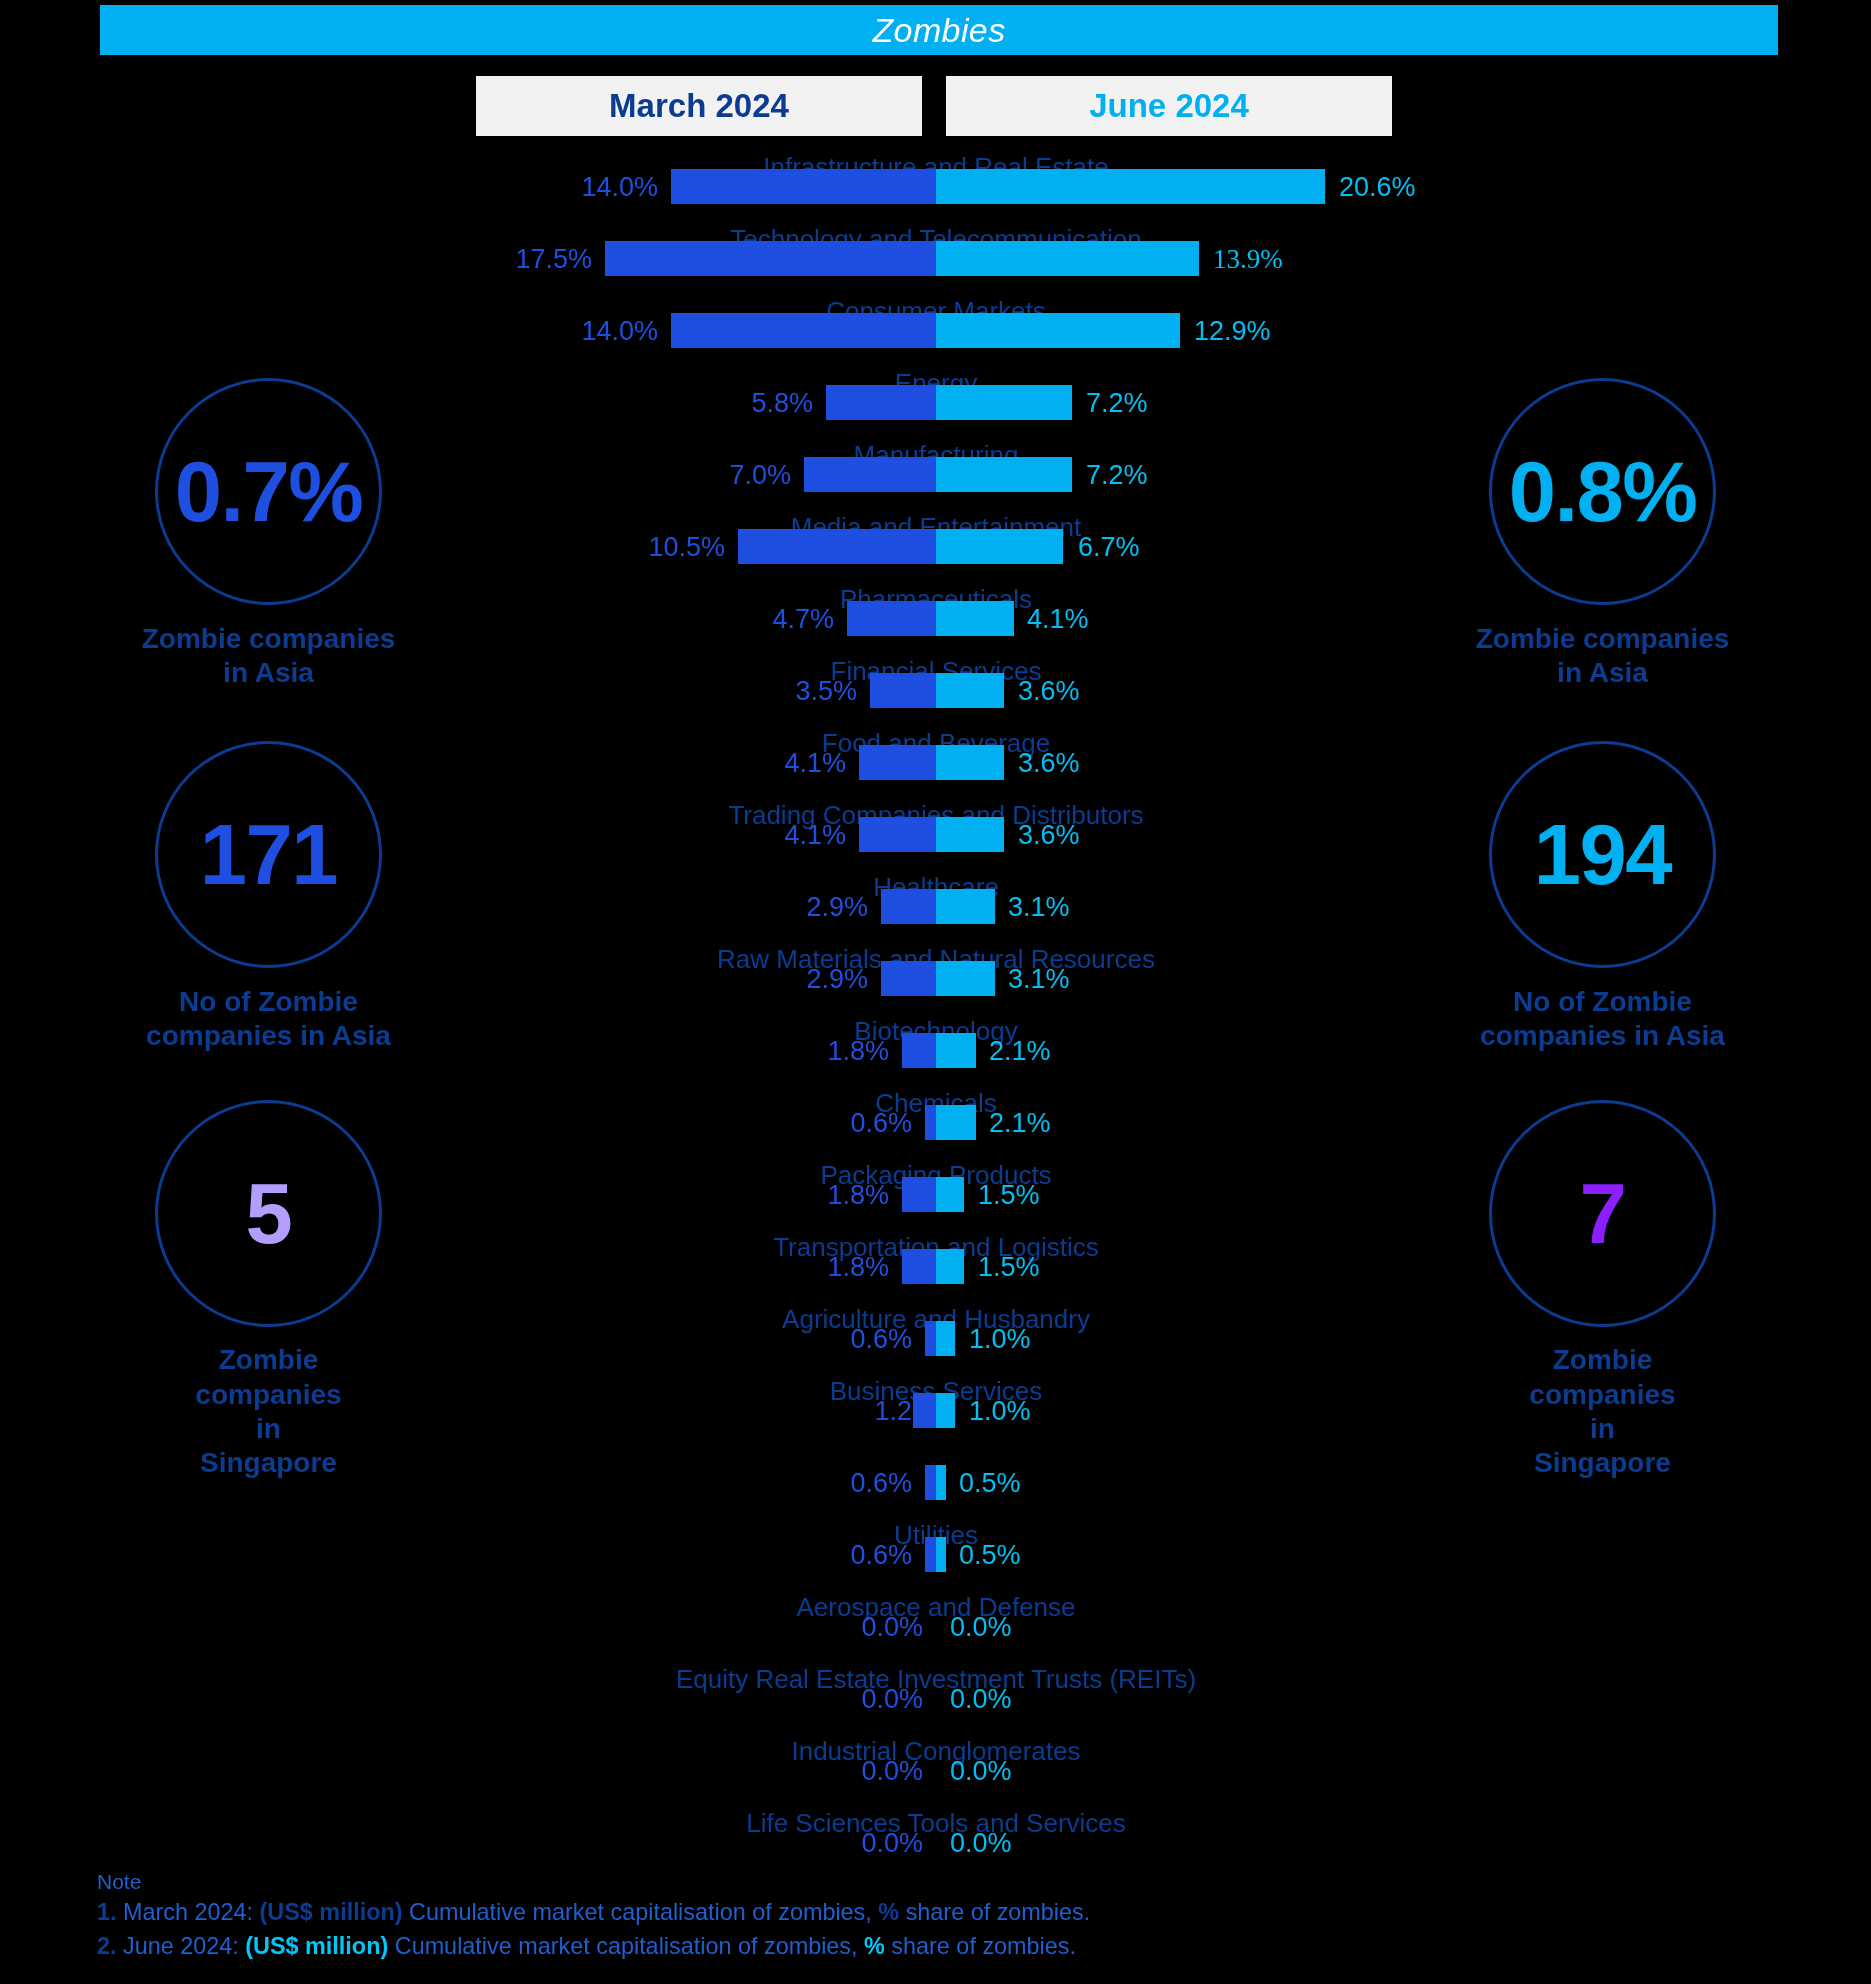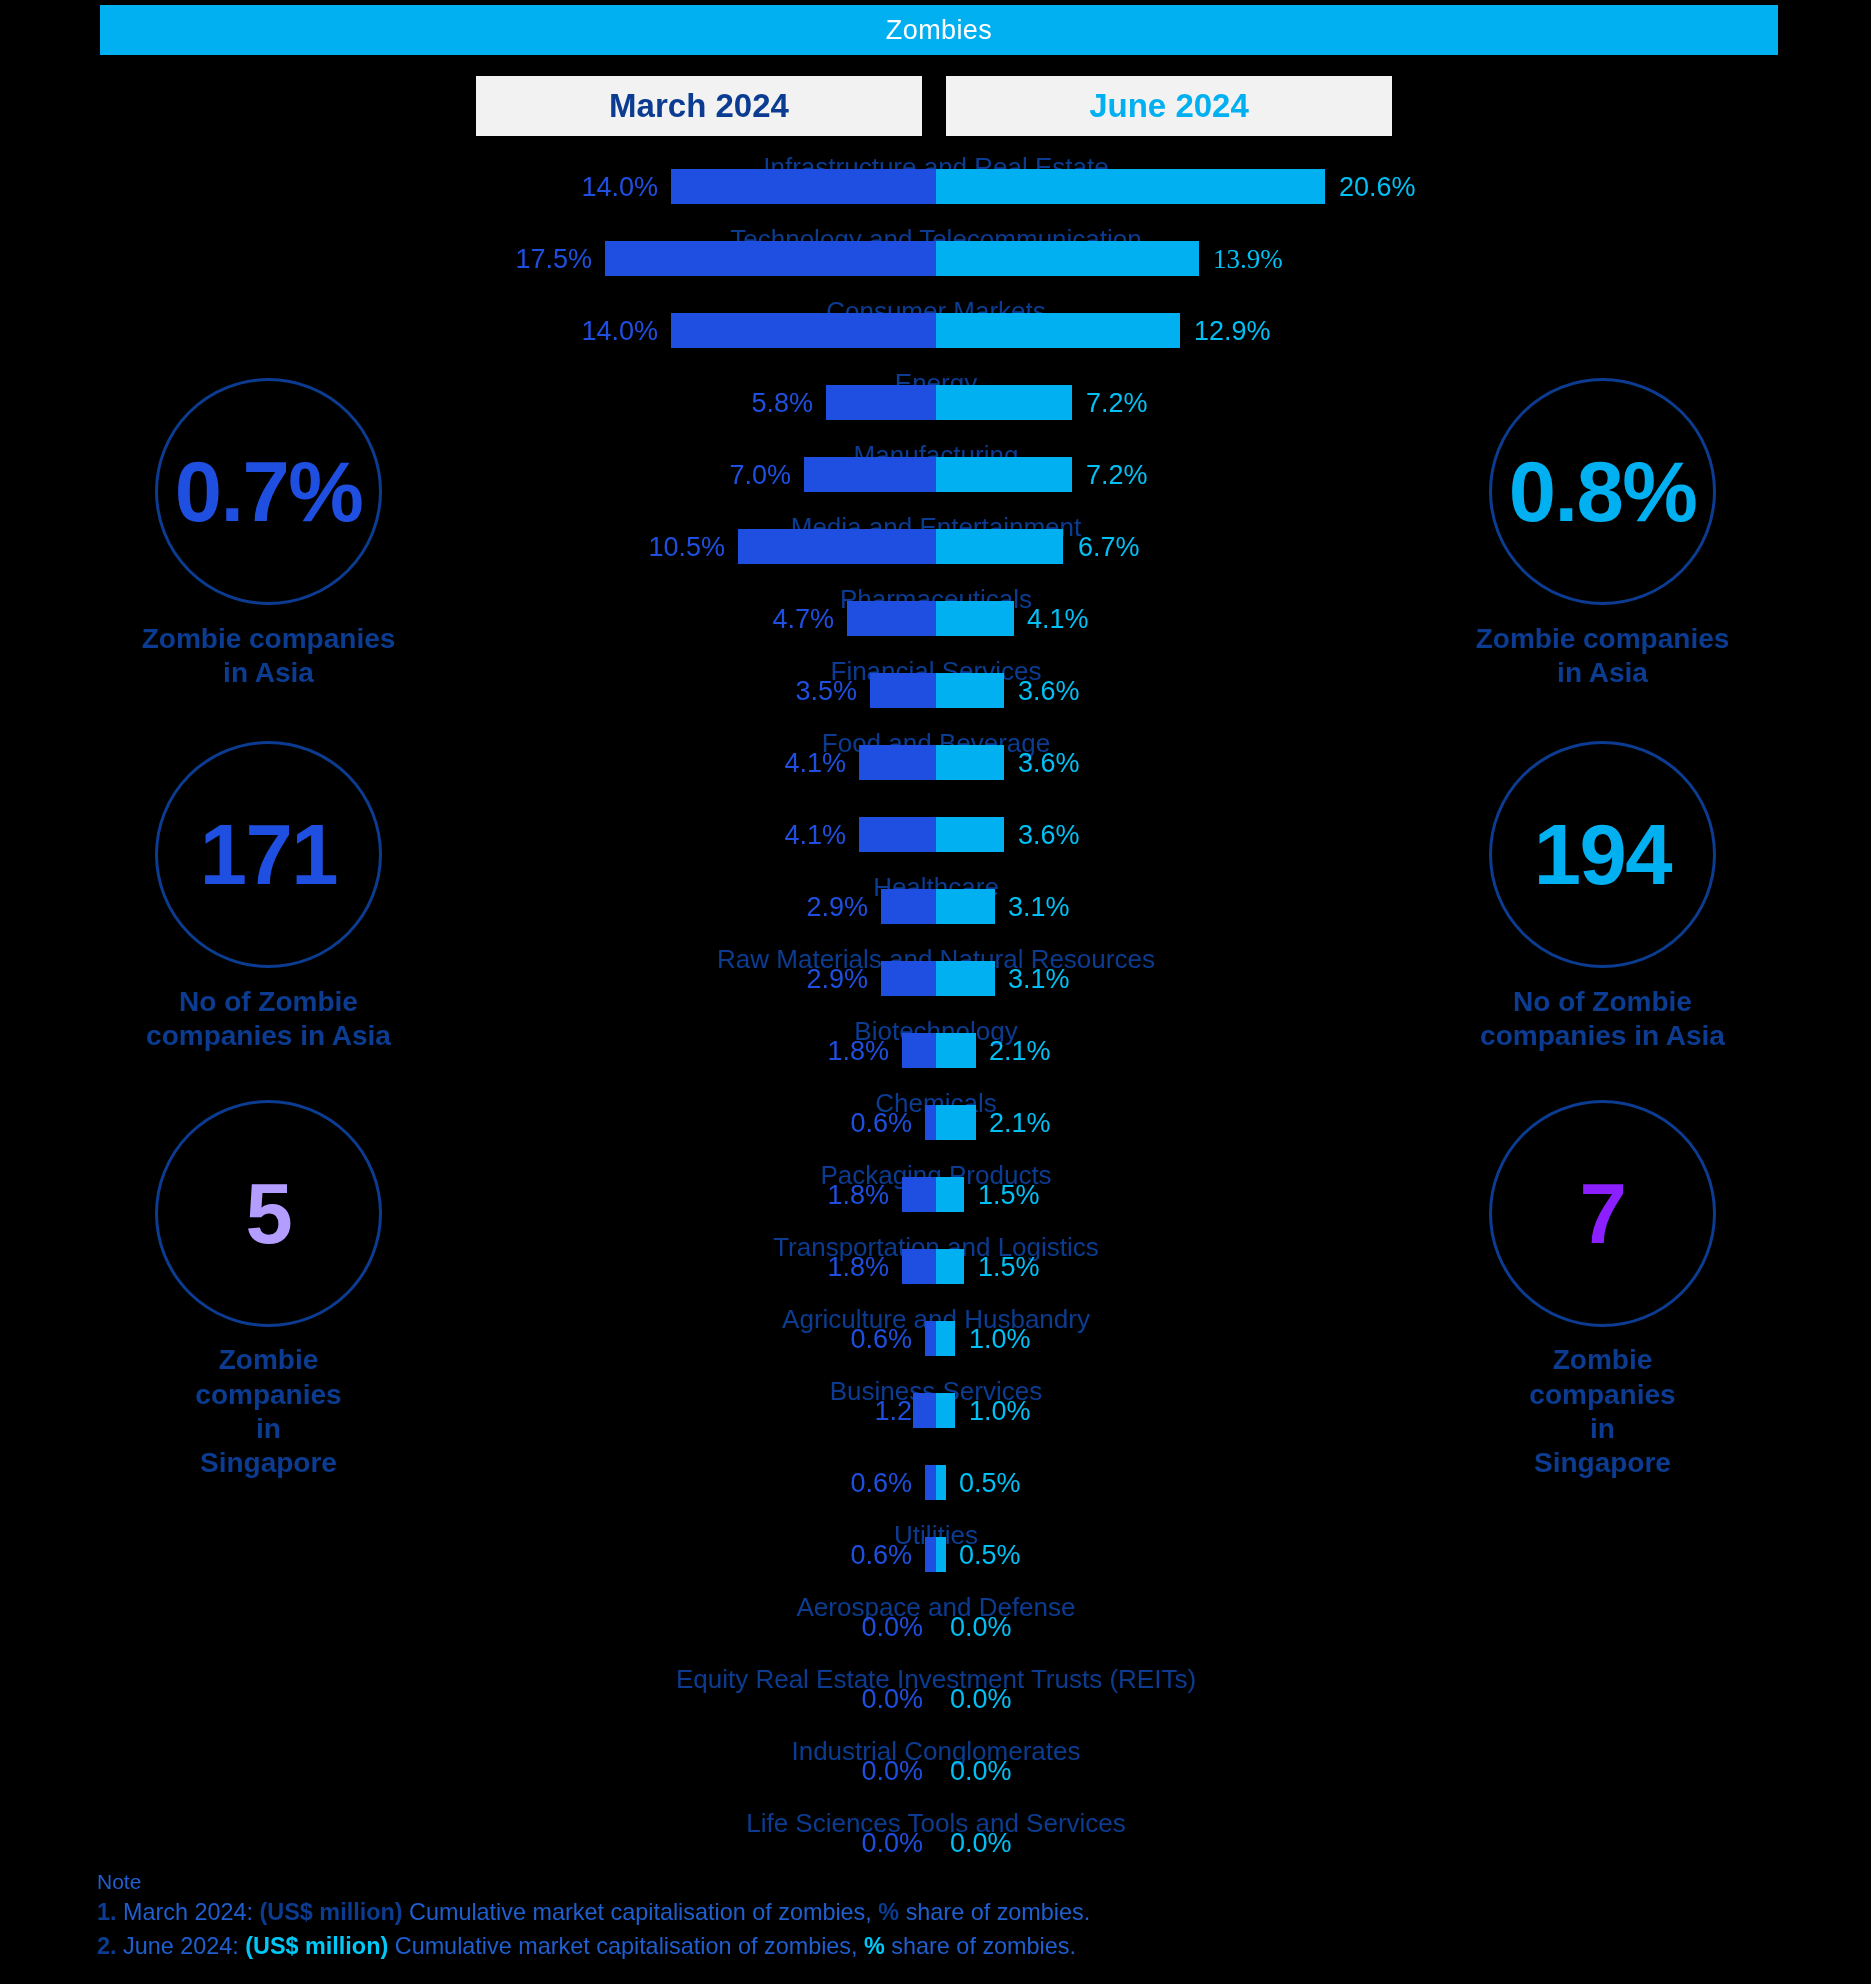--- a/index.html
+++ b/index.html
@@ -5,21 +5,21 @@
   html,body{margin:0;padding:0;background:#000;}
   body{
     width:1872px;height:1985px;position:relative;overflow:hidden;
     font-family:"Liberation Sans", sans-serif;
     -webkit-font-smoothing:antialiased;
   }
   .hdr{
     position:absolute;left:100px;top:5.3px;width:1678px;height:50px;
     background:#00B0F0;display:flex;align-items:center;justify-content:center;
   }
-  .hdr-title{color:#FFFFFF;font-size:27px;font-weight:400;letter-spacing:0.4px;}
+  .hdr-title{color:#FFFFFF;font-size:34px;font-weight:400;letter-spacing:0.4px;font-style:italic;}
 
   .tabs{position:absolute;left:476px;top:76px;width:923px;height:47px;display:flex;gap:24px;}
   .tab{height:60px;background:#F2F2F2;display:flex;align-items:center;justify-content:center;}
   .tab.march{width:446px;}
   .tab.june{width:446px;}
   .tab-label{font-size:33px;font-weight:bold;}
   .tab.march .tab-label{color:#0B3C91;}
   .tab.june .tab-label{color:#00B0F0;}
 
   
@@ -233,20 +233,21 @@
     <div class="row">
       <div class="row-label">Food and Beverage</div>
       <div class="row-bars">
         <div class="bar-l" style="left: 859px; width: 78px;"></div>
         <div class="bar-r" style="left: 936px; width: 68px;"></div>
         <div class="val-l" style="right: 1026px;">4.1%</div>
         <div class="val-r" style="left: 1018px;">3.6%</div>
       </div>
     </div>
     <div class="row">
+      <div class="row-label">Trading Companies and Distributors</div>
       <div class="row-bars">
         <div class="bar-l" style="left: 859px; width: 78px;"></div>
         <div class="bar-r" style="left: 936px; width: 68px;"></div>
         <div class="val-l" style="right: 1026px;">4.1%</div>
         <div class="val-r" style="left: 1018px;">3.6%</div>
       </div>
     </div>
     <div class="row">
       <div class="row-label">Healthcare</div>
       <div class="row-bars">

